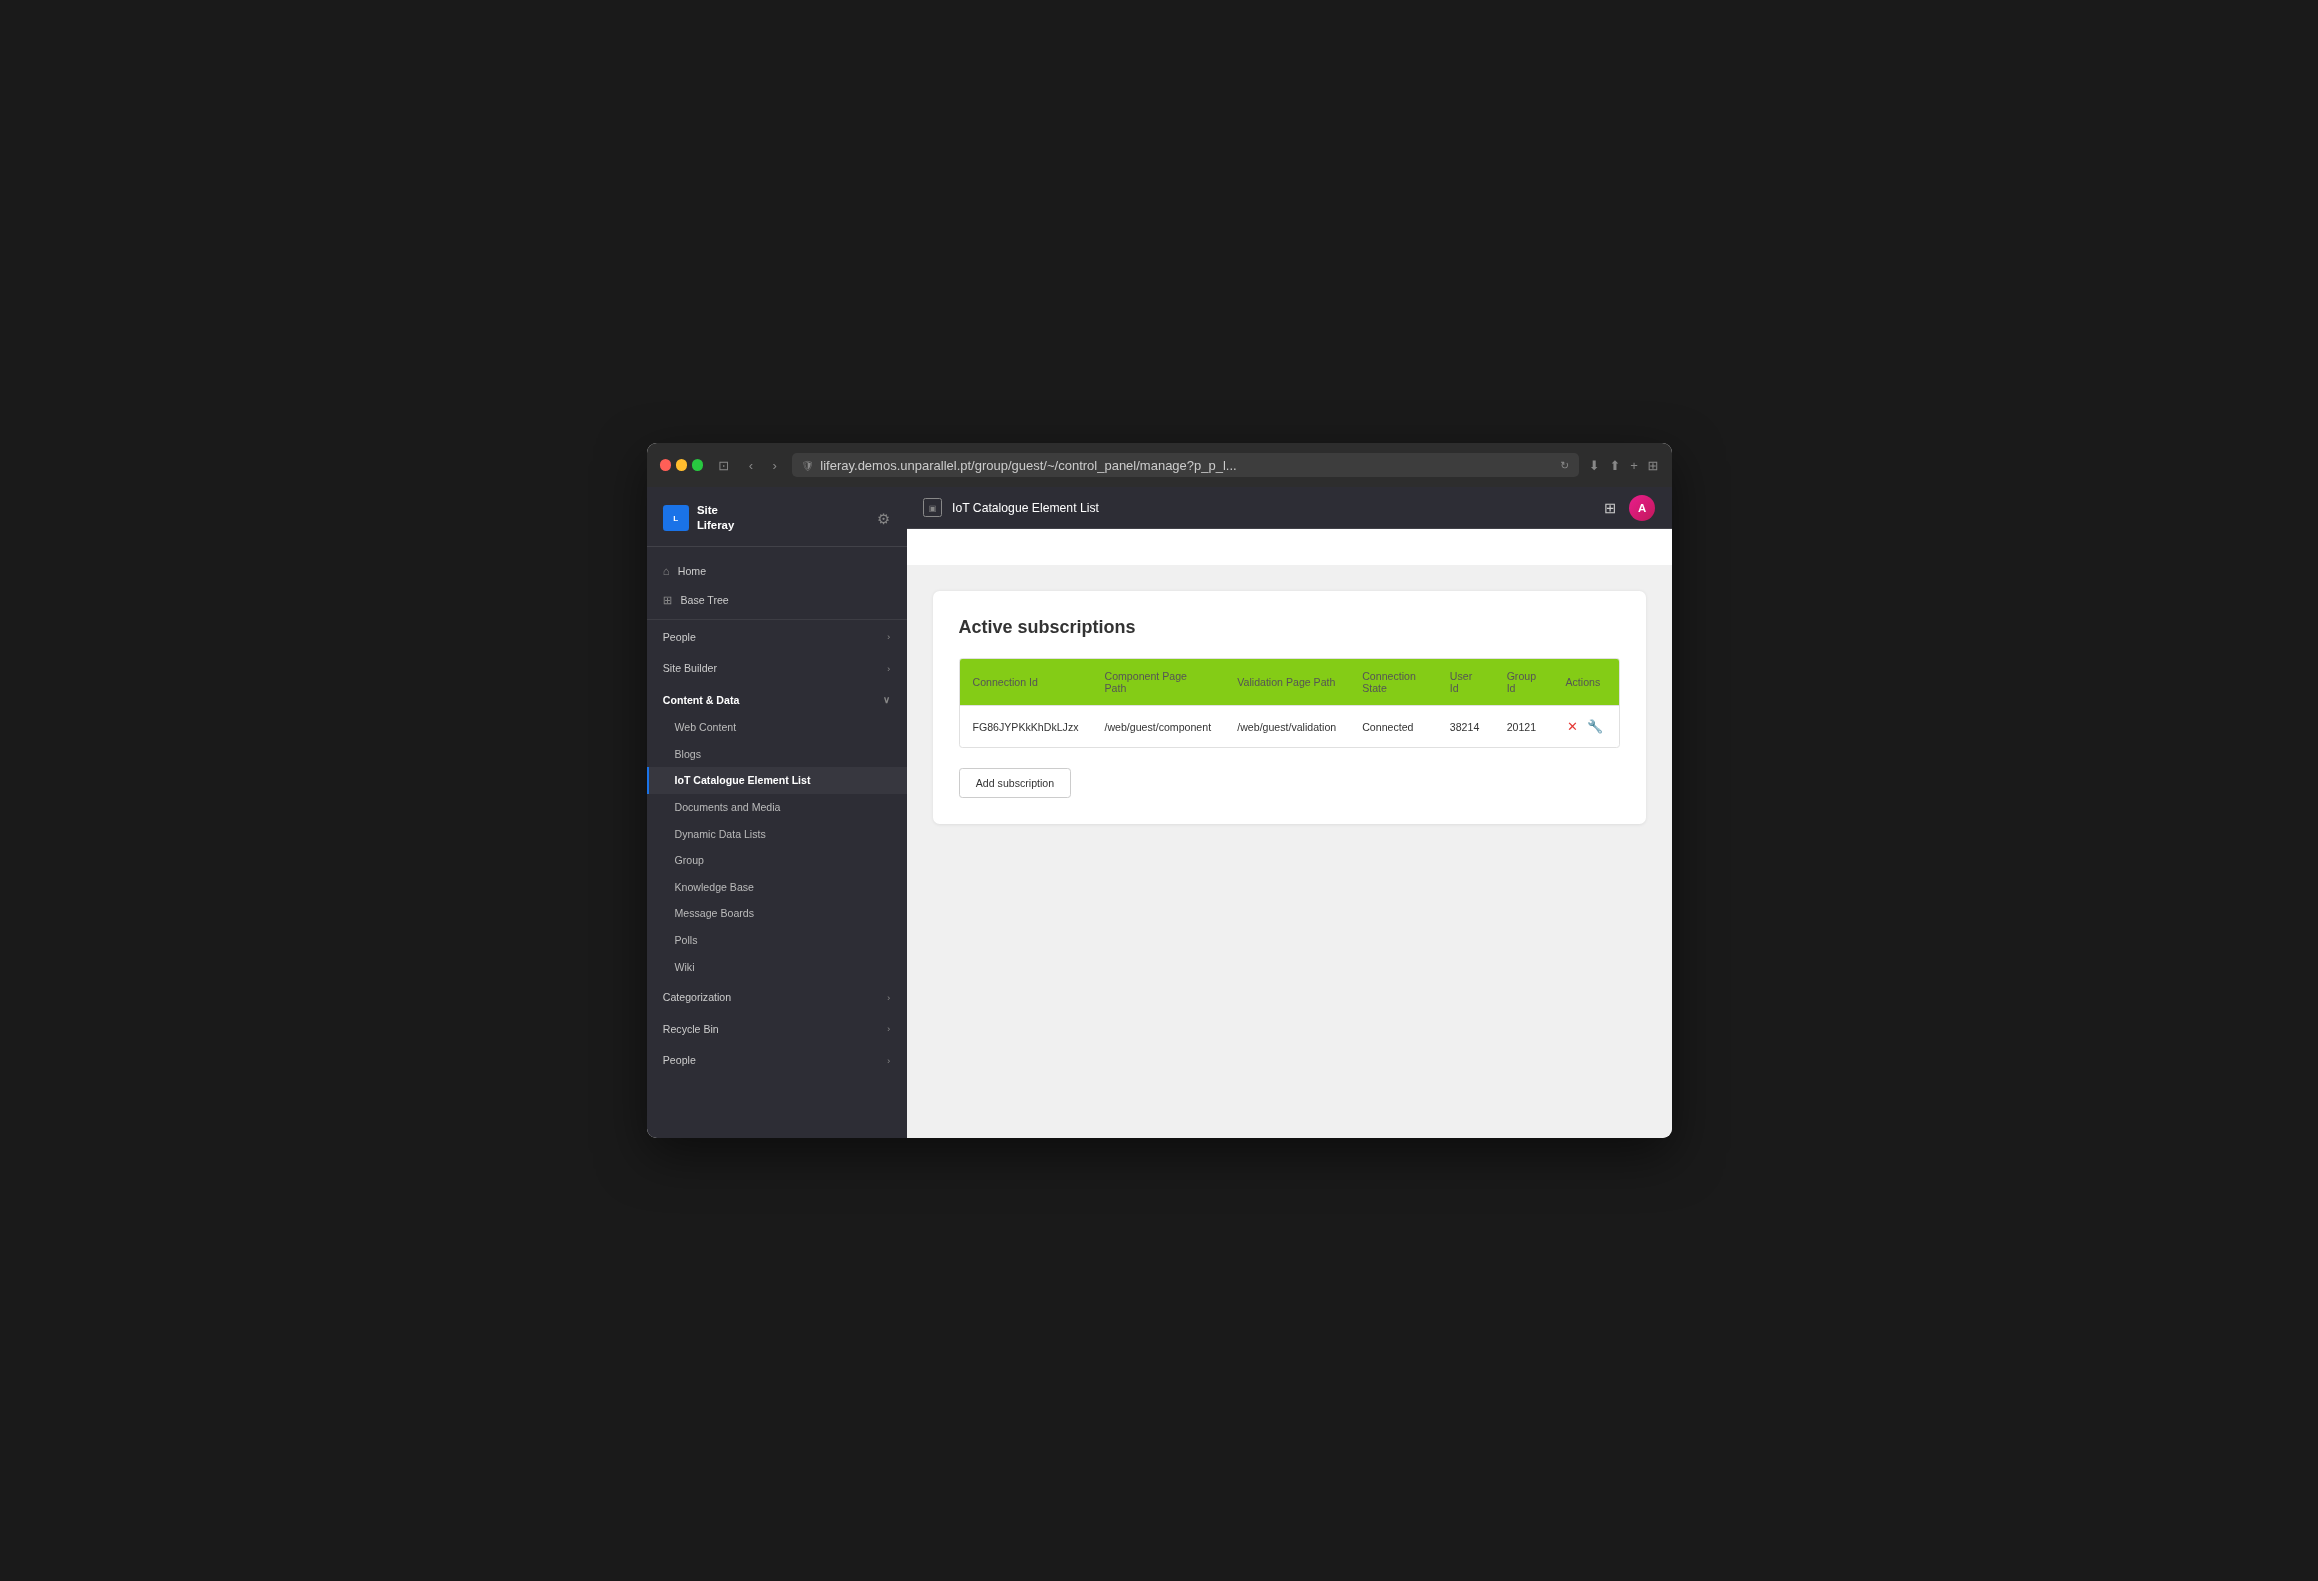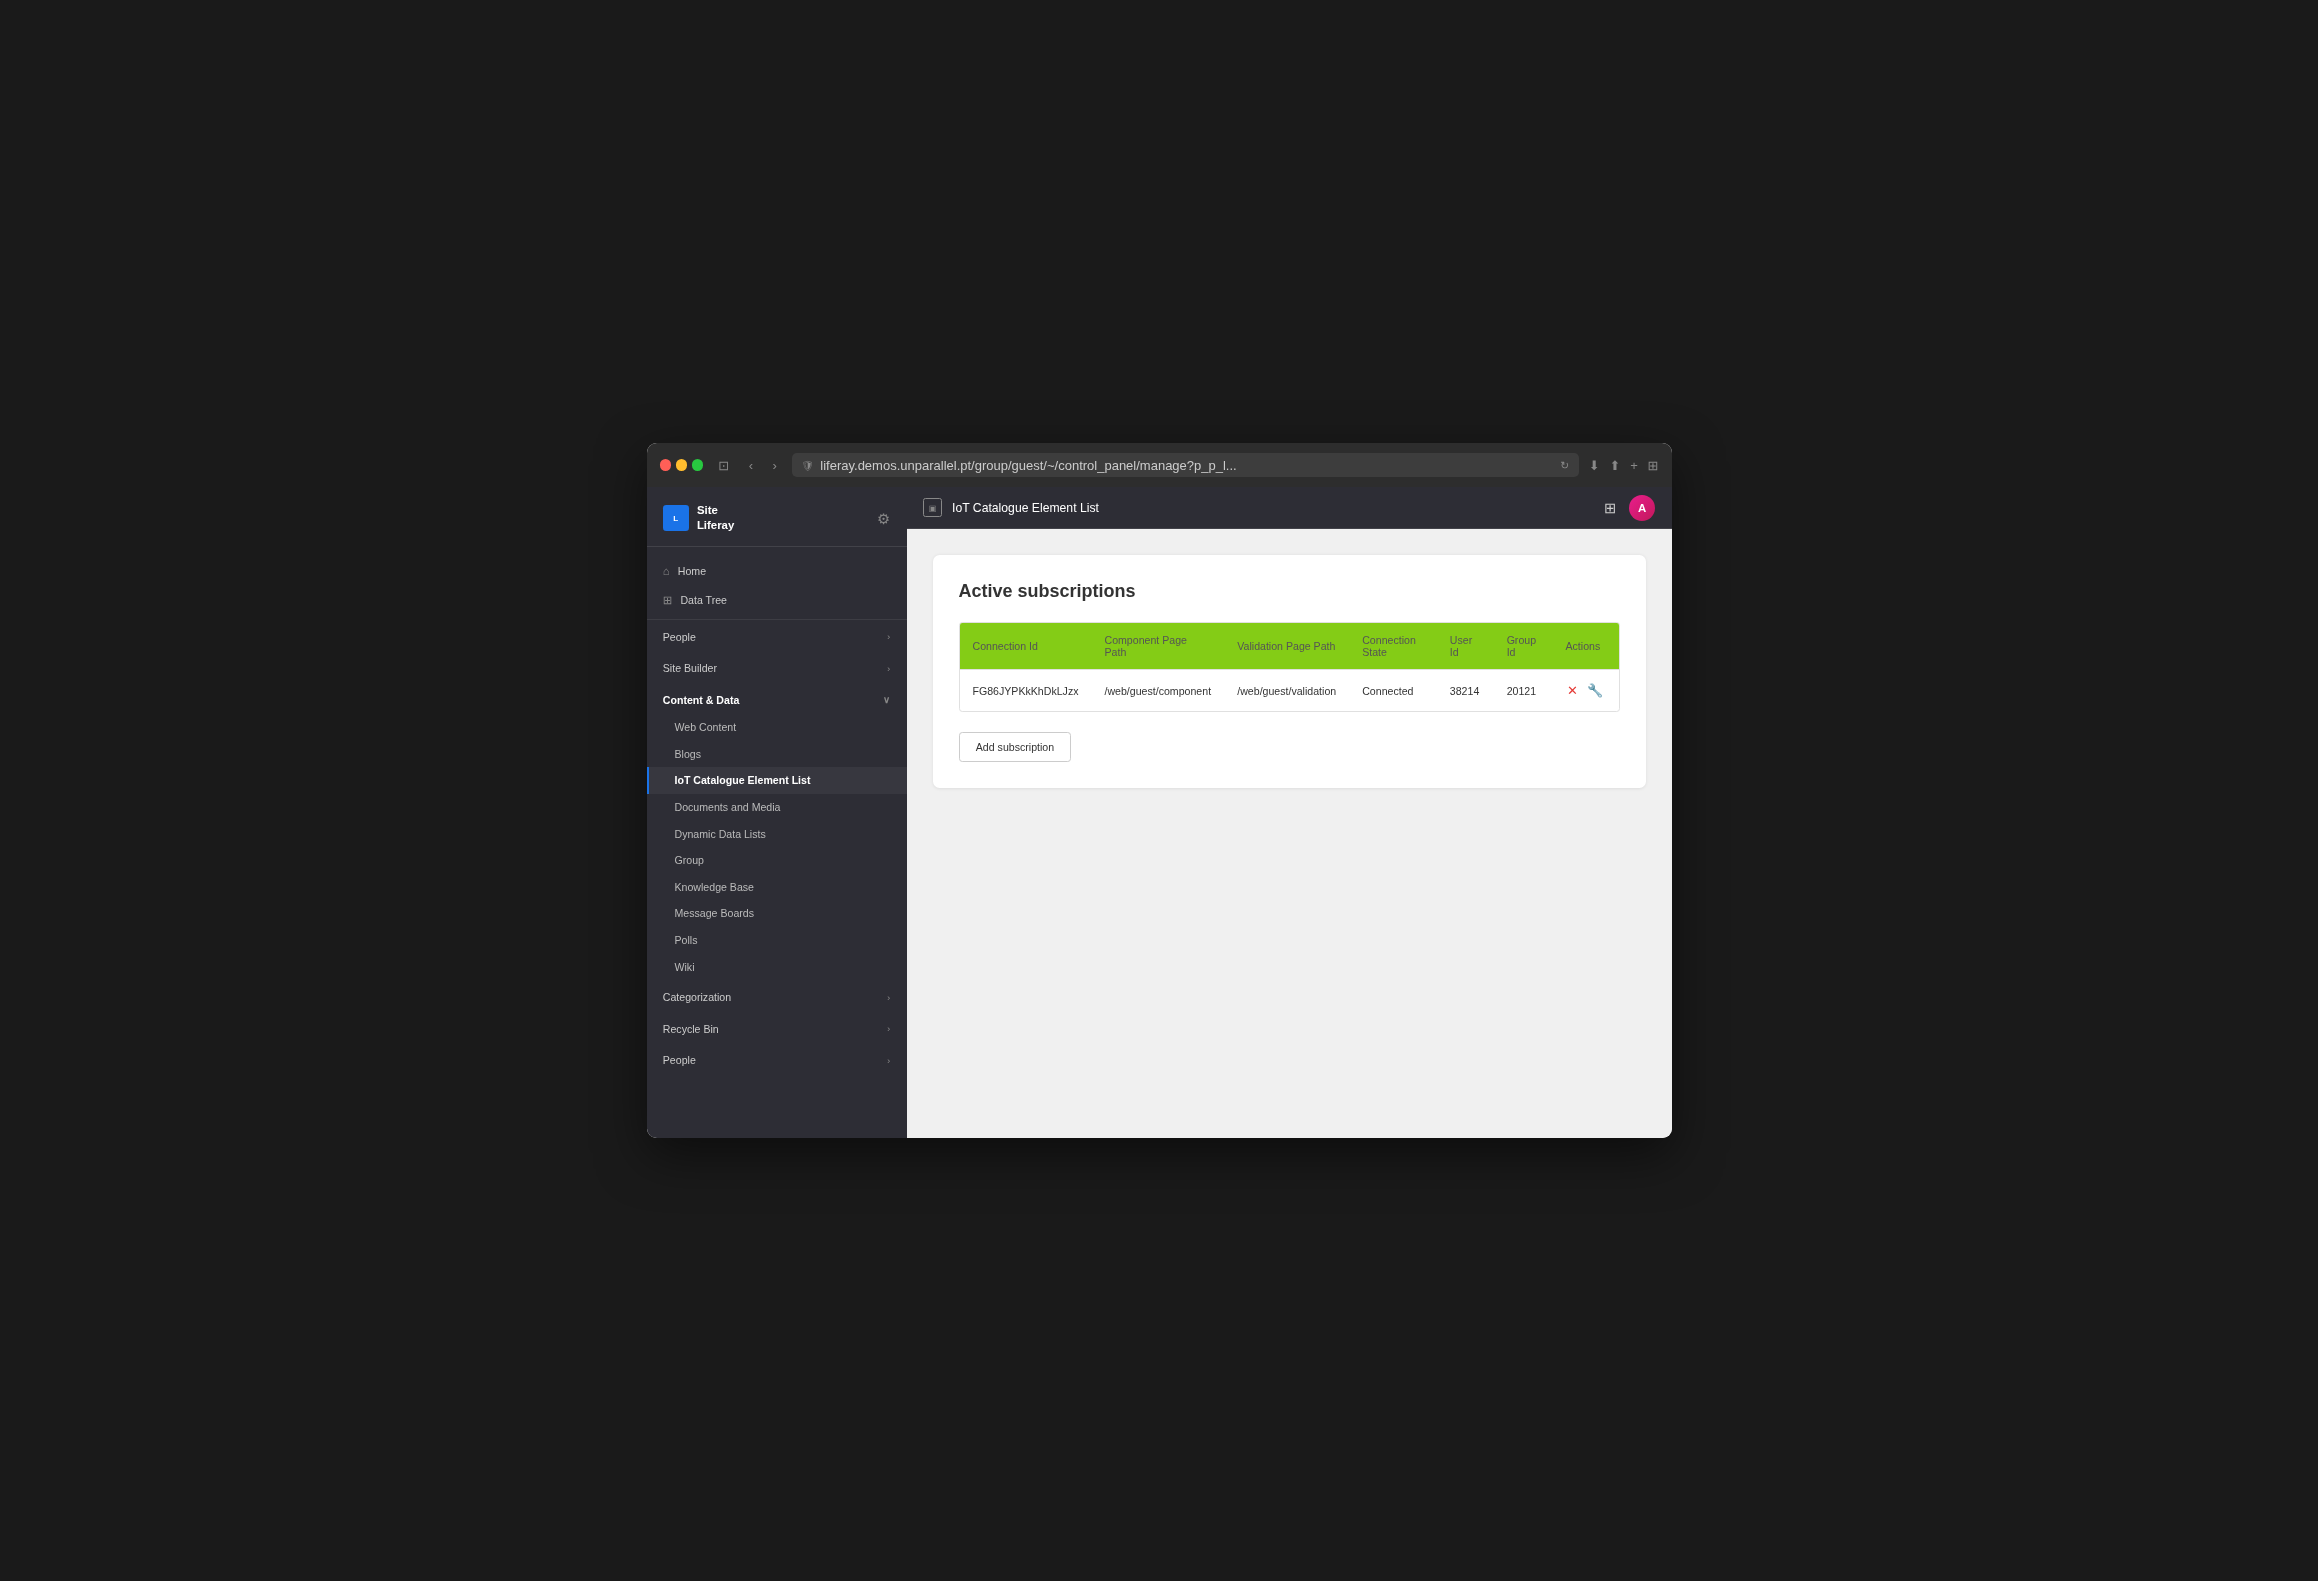--- a/index.html
+++ b/index.html
@@ -252,20 +252,21 @@
       display: flex;
       flex-direction: column;
       overflow: hidden;
     }
 
     .content-area {
       flex: 1;
       background: #f0f0f0;
       padding: 26px;
       overflow-y: auto;
+      margin-top: 36px;
     }
 
     .content-panel {
       background: #fff;
       border-radius: 6.5px;
       padding: 26px;
       box-shadow: 0 0.8px 3.3px rgba(0,0,0,0.08);
     }
 
     .panel-title {
@@ -389,21 +390,21 @@
         <span class="sidebar-gear">⚙</span>
       </div>
 
       <div class="sidebar-nav">
         <div class="nav-item">
           <span class="nav-item-icon">⌂</span>
           <span>Home</span>
         </div>
         <div class="nav-item">
           <span class="nav-item-icon">⊞</span>
-          <span>Data Tree</span>
+          <span>Base Tree</span>
         </div>
 
         <div class="divider"></div>
 
         <div class="nav-section">
           <div class="nav-section-header">
             <span>People</span>
             <span class="chevron">›</span>
           </div>
         </div>

